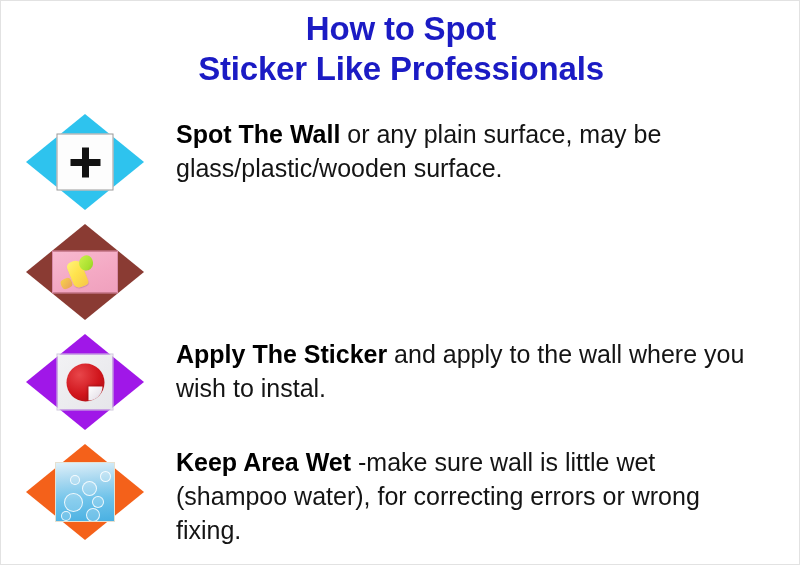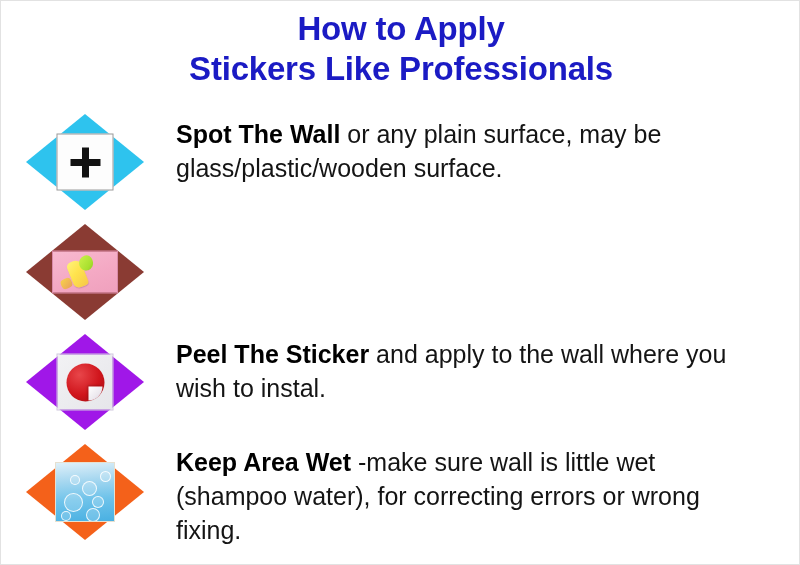--- a/index.html
+++ b/index.html
@@ -201,22 +201,22 @@
     color: #000000;
     font-weight: bold;
   }
 </style>
 </head>
 <body>
 
 <div class="page">
 
   <div class="title">
-    <span class="title-line">How to Apply</span>
-    <span class="title-line">Stickers Like Professionals</span>
+    <span class="title-line">How to Spot</span>
+    <span class="title-line">Sticker Like Professionals</span>
   </div>
 
   <div class="steps">
 
     <div class="step">
       <div class="icon-cell">
         <div class="diamond">
           <div class="dshape" style="background:#2ec3ee;"></div>
           <div class="inset inset-plus">
             <span class="plus-h"></span>
@@ -246,21 +246,21 @@
       <div class="icon-cell">
         <div class="diamond">
           <div class="dshape" style="background:#a017e8;"></div>
           <div class="inset inset-sticker">
             <span class="sticker-circle"></span>
             <span class="sticker-peel"></span>
           </div>
         </div>
       </div>
       <div class="text-cell">
-        <span class="lead">Peel The Sticker</span><span> and apply to the wall where you wish to instal.</span>
+        <span class="lead">Apply The Sticker</span><span> and apply to the wall where you wish to instal.</span>
       </div>
     </div>
 
     <div class="step last">
       <div class="icon-cell">
         <div class="diamond">
           <div class="dshape" style="background:#f4611a;"></div>
           <div class="inset inset-water">
             <span class="bub" style="left:8px;  top:30px; width:17px; height:17px;"></span>
             <span class="bub" style="left:26px; top:18px; width:13px; height:13px;"></span>

